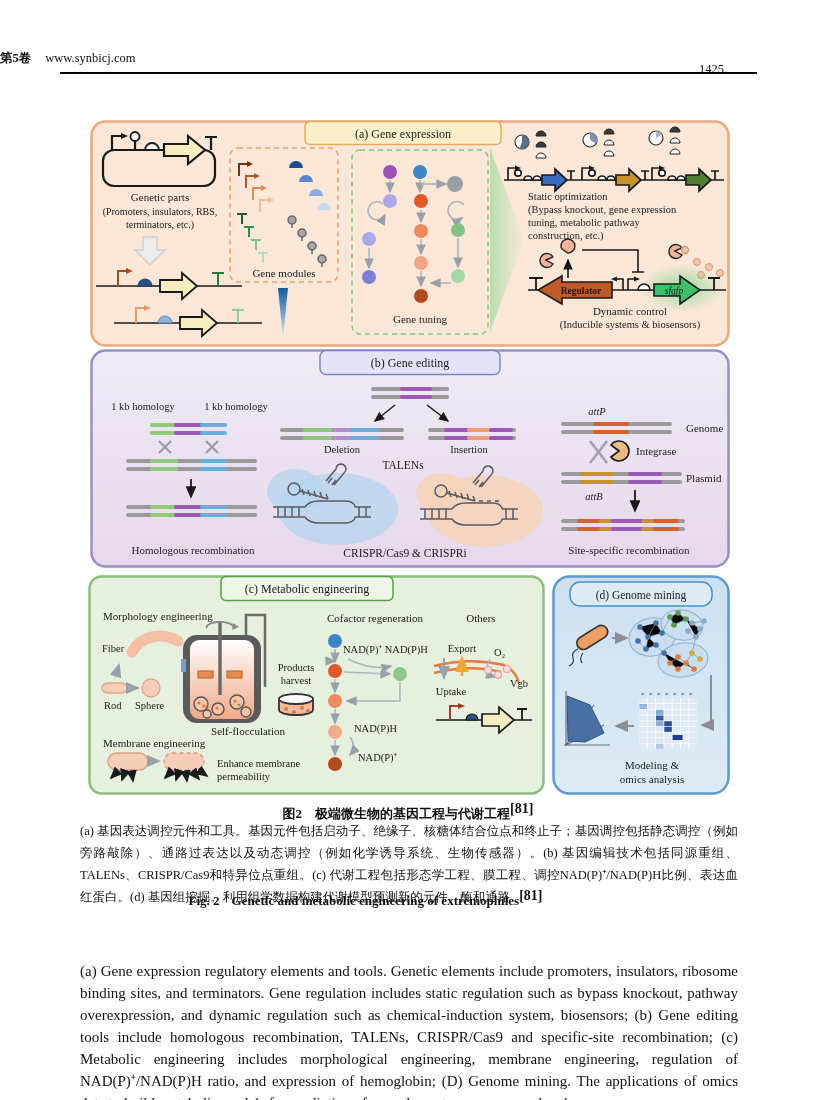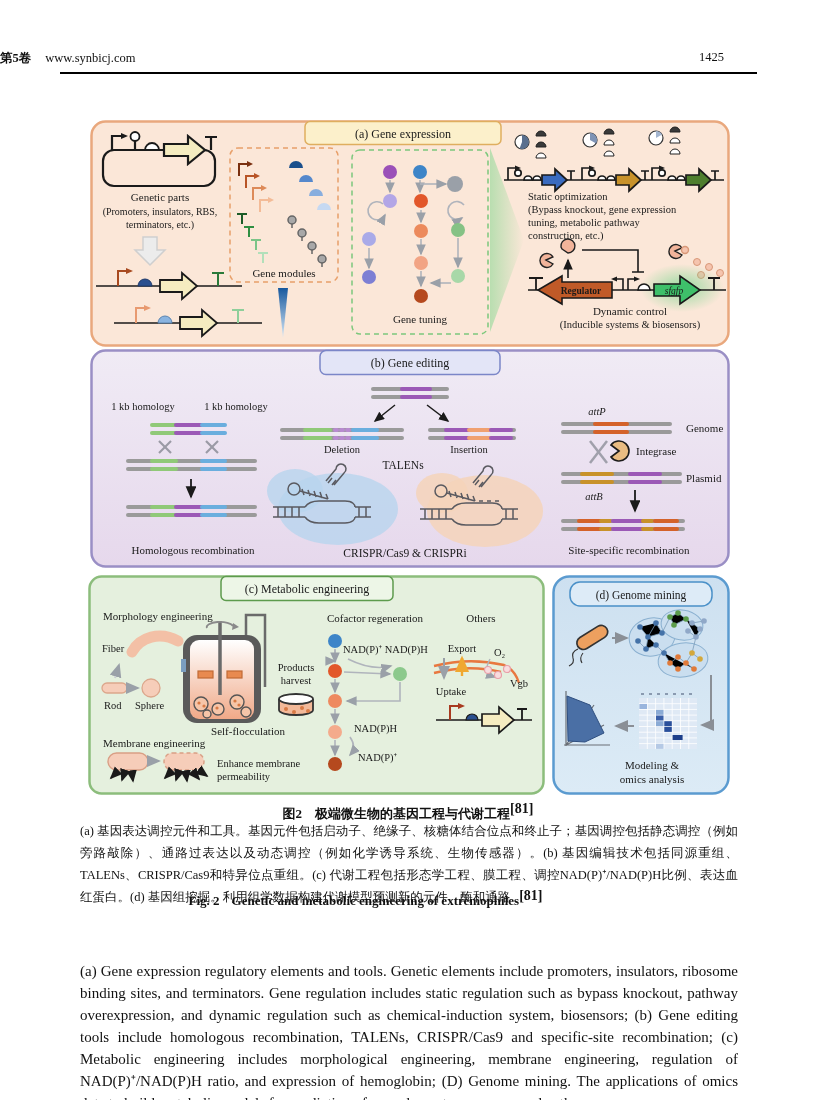--- a/index.html
+++ b/index.html
@@ -1,21 +1,21 @@
 <!DOCTYPE html>
 <html><head>
 <meta charset="utf-8">
 <style>
   html,body{margin:0;padding:0;}
   body{width:816px;height:1100px;background:#ffffff;position:relative;
        font-family:"Liberation Serif",serif;color:#111;}
   .abs{position:absolute;}
   .hdr-center{top:50px;left:0;width:645px;text-align:left;font-size:12.5px;}
   .hdr-vol{font-weight:bold;margin-right:14px;}
-  .hdr-page{top:50px;right:92px;font-size:12.5px;}
+  .hdr-page{top:62px;right:92px;font-size:12.5px;}
   .hdr-rule{top:72px;left:60px;width:697px;border-top:2px solid #000;height:0;}
   svg{position:absolute;font-family:"Liberation Serif",serif;}
   svg text{fill:#1a1a1a;}
   .t12{font-size:12px;} .t115{font-size:11.5px;} .t11{font-size:11px;}
   .t105{font-size:10.5px;} .t10{font-size:10px;} .t95{font-size:9.5px;}
   .it{font-style:italic;}
   .cap-zh-title{top:801px;left:0;width:816px;text-align:center;font-weight:bold;font-size:13px;}
   .cap-zh-body{top:820px;left:80px;width:658px;font-size:12.5px;line-height:22px;text-align:justify;}
   .cap-en-title{top:888px;left:0;width:731px;text-align:center;font-weight:bold;font-size:13px;}
   .cap-en-title .figlab{margin-right:12px;}

